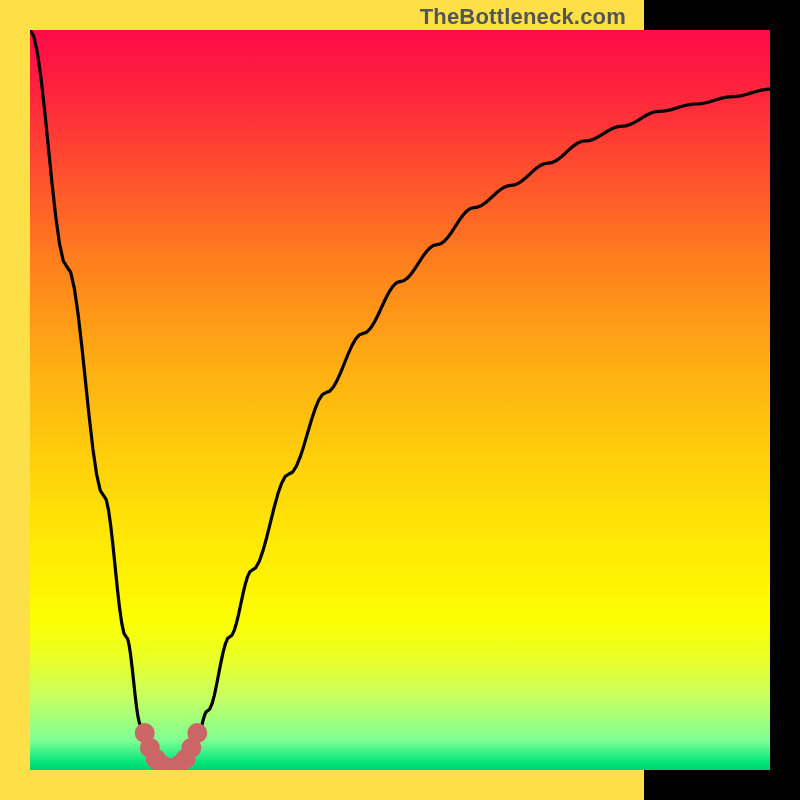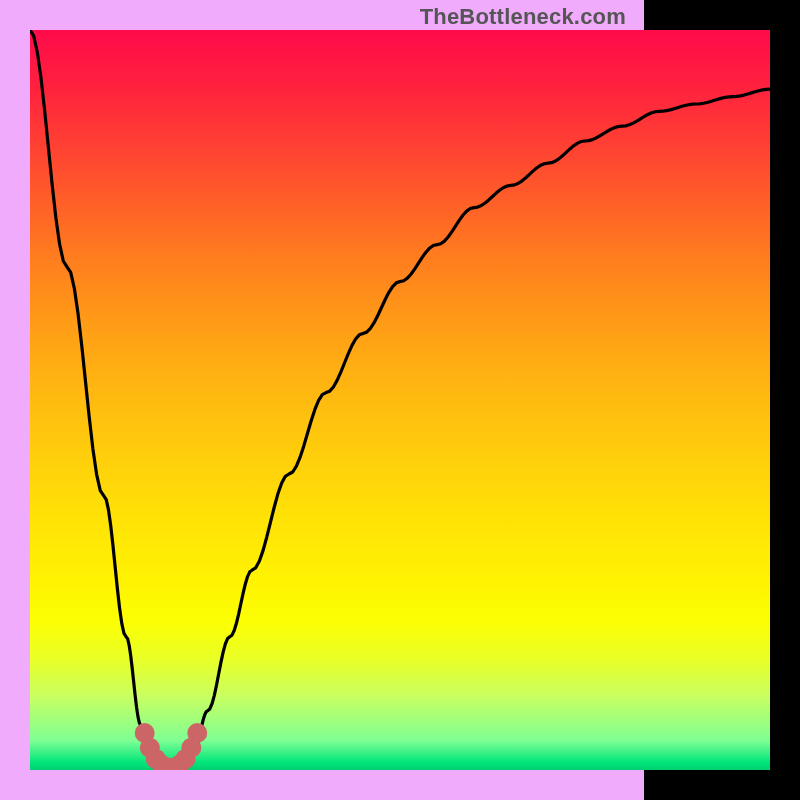--- a/index.html
+++ b/index.html
@@ -1,21 +1,21 @@
 <!DOCTYPE html>
 <html><head>
 <meta charset="utf-8">
 <style>
   * { margin: 0; padding: 0; box-sizing: border-box; }
   html, body { width: 800px; height: 800px; overflow: hidden; background: #000; }
   .frame {
     position: relative;
     width: 644px;
     height: 800px;
-    background: #f0abfc;
+    background: #fde047;
   }
   .plot {
     position: absolute;
     left: 30px;
     top: 30px;
     width: 740px;
     height: 740px;
     background: linear-gradient(to bottom,
       #ff0b4a 0%,
       #ff1f3f 7%,

